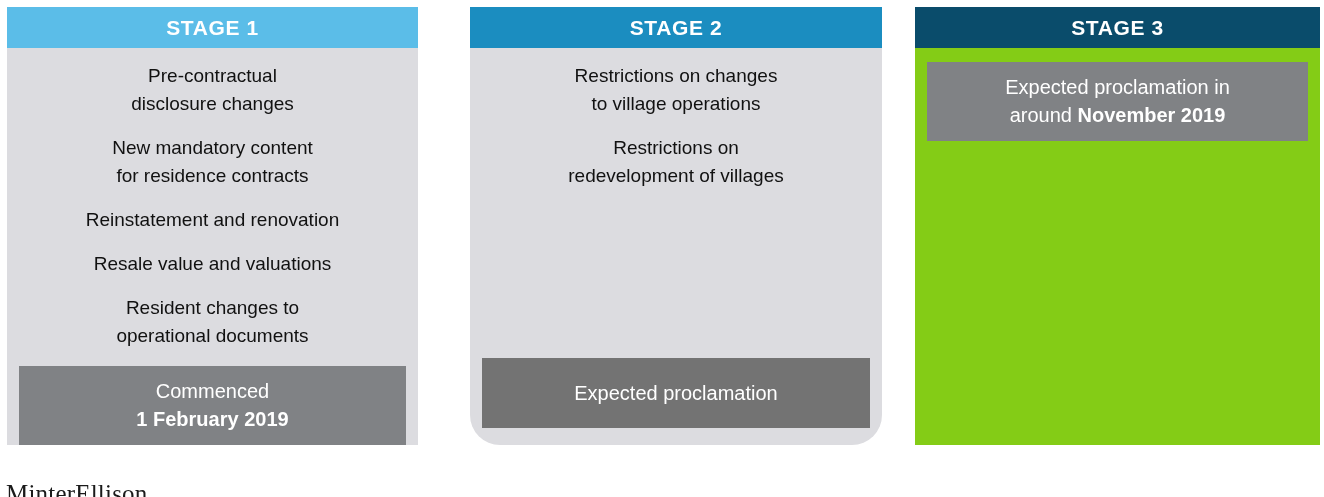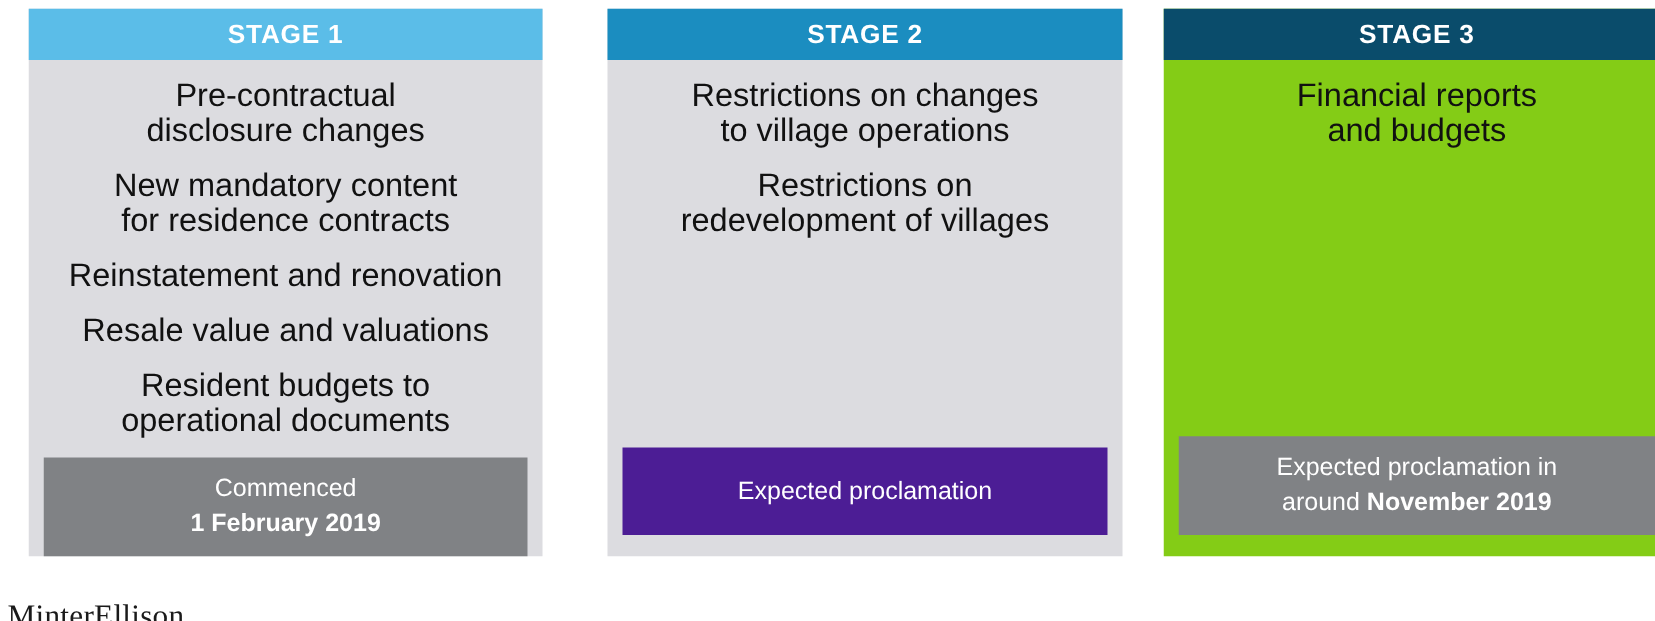--- a/index.html
+++ b/index.html
@@ -10,21 +10,21 @@
   body {
     width: 1324px;
     height: 497px;
     font-family: "Liberation Sans", sans-serif;
     position: relative;
     overflow: hidden;
   }
 
   #stages {
     position: absolute;
-    left: 16px;
+    left: 0;
     top: 0;
     width: 1056px;
     height: 452px;
   }
 
   .stage-card {
     position: absolute;
     top: 7px;
     height: 438px;
     display: flex;
@@ -56,21 +56,21 @@
     box-sizing: border-box;
   }
 
   .stage-items {
     flex: 1 1 auto;
   }
 
   .stage-item {
     text-align: center;
     color: #111111;
-    font-size: 26px;
+    font-size: 19px;
     line-height: 28px;
     margin-bottom: 16px;
     white-space: pre-line;
   }
 
   .stage-footer-wrap {
     flex: 0 0 auto;
     padding-bottom: 17px;
   }
 
@@ -112,64 +112,60 @@
       <span>STAGE 1</span>
     </div>
     <div class="stage-body">
       <div class="stage-items">
         <div class="stage-item">Pre-contractual
 disclosure changes</div>
         <div class="stage-item">New mandatory content
 for residence contracts</div>
         <div class="stage-item">Reinstatement and renovation</div>
         <div class="stage-item">Resale value and valuations</div>
-        <div class="stage-item">Resident budgets to
+        <div class="stage-item">Resident changes to
 operational documents</div>
       </div>
       <div class="stage-footer-wrap">
         <div class="stage-footer" style="background: rgb(128, 130, 133);">
           <div>
             <span class="ftxt">Commenced</span>
             <span class="ftxt"><span></span><b>1 February 2019</b></span>
           </div>
         </div>
       </div>
     </div>
   </div>
 
-  <div class="stage-card card-2" style="background: rgb(220, 220, 224);">
+  <div class="stage-card card-2" style="background: rgb(220, 220, 224); border-radius: 30px;">
     <div class="stage-header" id="h2" style="background: rgb(27, 141, 192);">
       <span>STAGE 2</span>
     </div>
     <div class="stage-body">
       <div class="stage-items">
         <div class="stage-item">Restrictions on changes
 to village operations</div>
         <div class="stage-item">Restrictions on
 redevelopment of villages</div>
       </div>
       <div class="stage-footer-wrap">
-        <div class="stage-footer" style="background: #4c1d95;">
+        <div class="stage-footer" style="background: #737373;">
           <div>
             <span class="ftxt">Expected proclamation</span>
           </div>
         </div>
       </div>
     </div>
   </div>
 
   <div class="stage-card card-3" style="background: #84cc16;">
     <div class="stage-header" id="h3" style="background: rgb(10, 76, 107);">
       <span>STAGE 3</span>
     </div>
     <div class="stage-body">
-      <div class="stage-items">
-        <div class="stage-item">Financial reports
-and budgets</div>
-      </div>
       <div class="stage-footer-wrap">
         <div class="stage-footer" style="background: rgb(128, 130, 133);">
           <div>
             <span class="ftxt">Expected proclamation in</span>
             <span class="ftxt"><span>around </span><b>November 2019</b></span>
           </div>
         </div>
       </div>
     </div>
   </div>

